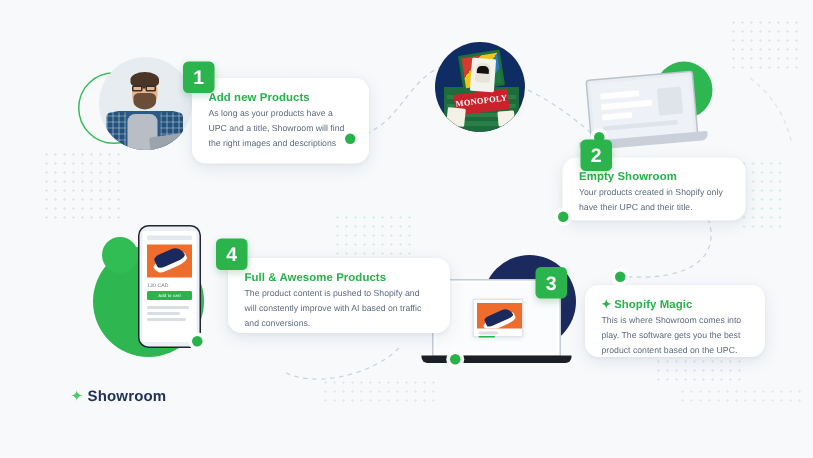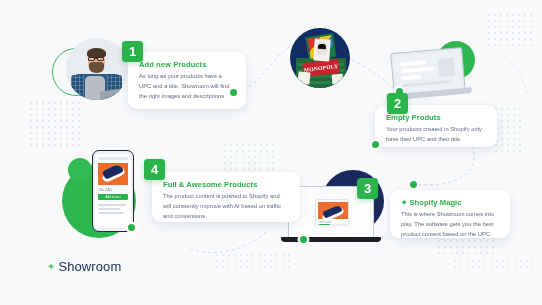--- a/index.html
+++ b/index.html
@@ -128,22 +128,22 @@
 
   
   .logo {
     position: absolute;
     display: flex;
     align-items: center;
     gap: 3px;
   }
   .logo-text {
     color: #22315c;
-    font-size: 13px;
-    font-weight: normal;
+    font-size: 10px;
+    font-weight: bold;
     letter-spacing: .1px;
   }
 </style>
 </head>
 <body>
 
 <div id="stage">
 
   <div class="dotgrid" style="left:28px; top:100px; width:52px; height:48px; color:#ccd6e0;"></div>
   <div class="dotgrid" style="left:486px; top:12px; width:46px; height:34px; color:#cfd8e2;"></div>
@@ -221,21 +221,21 @@
     <div class="ph-line" style="left:6px; top:29px; width:50px; height:3px; background:#dfe4ea;"></div>
   </div>
   <div class="lap-base-dark" style="left:386px; top:91px; width:86px; height:6px; transform:rotate(-5deg); background:#c9d0d9; border-radius:1px 1px 4px 4px;"></div>
   <div class="enddot" style="left:396px; top:88px;"></div>
 
   <div class="badge" style="left:387px; top:93px;">
     <span>2</span>
   </div>
 
   <div class="card" style="left:375px; top:105px; width:122px; height:42px;">
-    <p class="card-title">Empty Produts</p>
+    <p class="card-title">Empty Showroom</p>
     <p class="card-body">Your products created in Shopify only have their UPC and their title.</p>
   </div>
   <div class="enddot" style="left:372px; top:141px;"></div>
 
   <div class="blob-navy" style="left:322px; top:170px; width:62px; height:62px;"></div>
   <div class="lap-lid" style="left:288px; top:186px; width:86px; height:52px; background:#ffffff; border-color:#c3cbd5;"></div>
   <div class="lap-screen" style="left:291px; top:189px; width:80px; height:46px; background:#fbfcfd;">
     <div style="position:absolute; left:24px; top:10px; width:34px; height:26px; background:#ffffff; border:0.8px solid #e1e6ec; border-radius:1.5px; box-sizing:border-box; box-shadow:0 1px 3px rgba(30,50,80,.08);">
       <div style="position:absolute; left:2px; top:2px; width:30px; height:4px; background:#ee6d2d;"></div>
       <div class="shoe-bg" style="left:2px; top:6px; width:30px; height:13px;">

